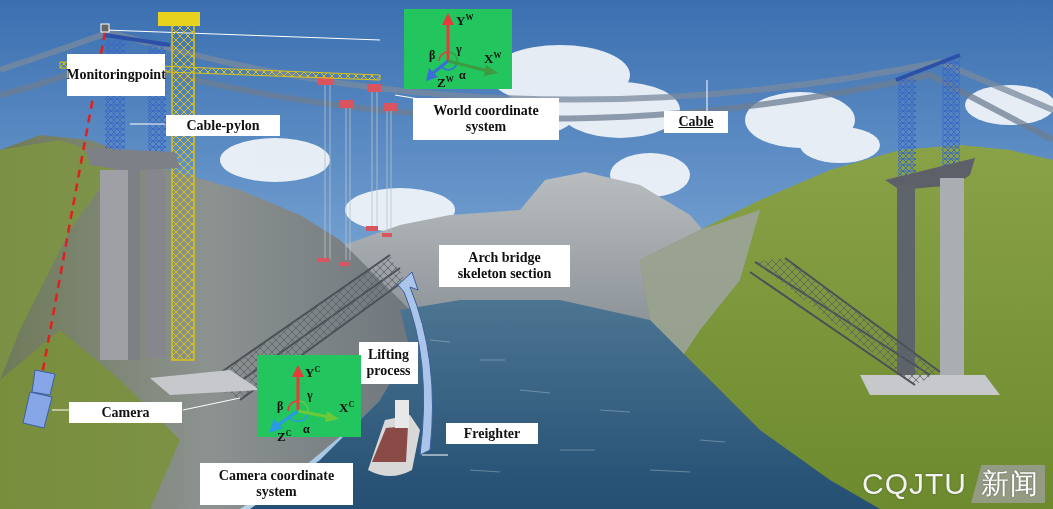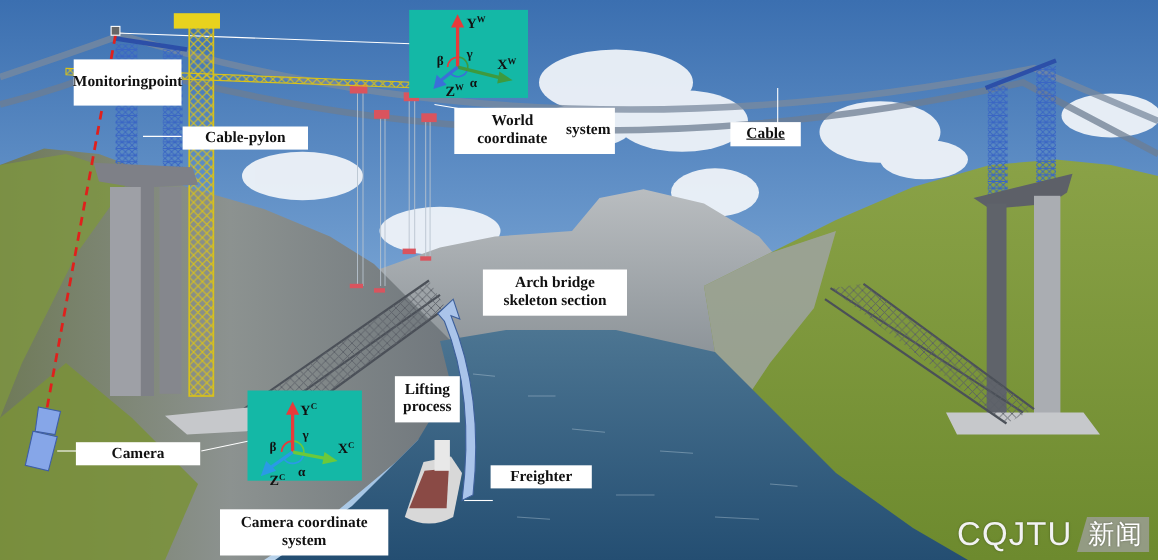--- a/index.html
+++ b/index.html
@@ -5,30 +5,30 @@
   html, body { margin:0; padding:0; }
   body { width:1053px; height:509px; overflow:hidden; position:relative; font-family:"Liberation Serif", serif; }
   #scene { position:absolute; left:0; top:0; width:1053px; height:509px; }
   .label {
     position:absolute; background:#ffffff; color:#111;
     font-family:"Liberation Serif", serif; font-weight:bold;
     font-size:14px; line-height:16px; text-align:center;
     display:flex; align-items:center; justify-content:center;
     box-sizing:border-box; padding:2px 4px;
   }
-  .coord-box { position:absolute; background:#14b8a6; }
+  .coord-box { position:absolute; background:#22c55e;margin-left:32px; }
   .wm {
     position:absolute; right:8px; bottom:6px;
     font-family:"Liberation Sans", sans-serif; font-size:30px;
     color:#f2f2f2; letter-spacing:1px; display:flex; align-items:center;
     text-shadow:0 0 2px rgba(0,0,0,0.35);
   }
   .wm .cn {
     margin-left:4px; background:rgba(160,160,160,0.75); color:#fff;
-    font-size:24px; padding:0 6px 0 10px;
+    font-size:28px; padding:0 6px 0 10px;
     clip-path: polygon(14% 0, 100% 0, 100% 100%, 0 100%);
   }
 </style>
 </head>
 <body>
 
 <svg id="scene" viewBox="0 0 1053 509" xmlns="http://www.w3.org/2000/svg">
   <defs>
     <linearGradient id="skyG" x1="0" y1="0" x2="0" y2="1">
       <stop offset="0" stop-color="#3b6fb0"></stop>
@@ -215,21 +215,21 @@
     <path d="M25 59 L22 72 L34 68 Z" fill="#3b6fd8"></path>
     <text x="52" y="16" font-family="Liberation Serif, serif" font-weight="bold" font-size="13" fill="#111"><tspan>Y</tspan><tspan font-size="8" dy="-5">W</tspan></text>
     <text x="80" y="54" font-family="Liberation Serif, serif" font-weight="bold" font-size="13" fill="#111"><tspan>X</tspan><tspan font-size="8" dy="-5">W</tspan></text>
     <text x="33" y="78" font-family="Liberation Serif, serif" font-weight="bold" font-size="13" fill="#111"><tspan>Z</tspan><tspan font-size="8" dy="-5">W</tspan></text>
     <text x="25" y="50" font-family="Liberation Serif, serif" font-weight="bold" font-size="12" fill="#111">β</text>
     <text x="52" y="44" font-family="Liberation Serif, serif" font-weight="bold" font-size="12" fill="#111">γ</text>
     <text x="55" y="70" font-family="Liberation Serif, serif" font-weight="bold" font-size="12" fill="#111">α</text>
   </svg>
 </div>
 
-<div class="label" style="left:413px;top:98px;width:146px;height:42px;">
+<div class="label" style="left:413px;top:98px;width:146px;height:42px;flex-direction:column;">
   <span>World coordinate</span>
   <span>system</span>
 </div>
 
 <div class="label" style="left:664px;top:111px;width:64px;height:22px;text-decoration:underline;">
   <span>Cable</span>
 </div>
 
 <div class="label" style="left:439px;top:245px;width:131px;height:42px;flex-direction:column;">
   <span>Arch bridge</span>

